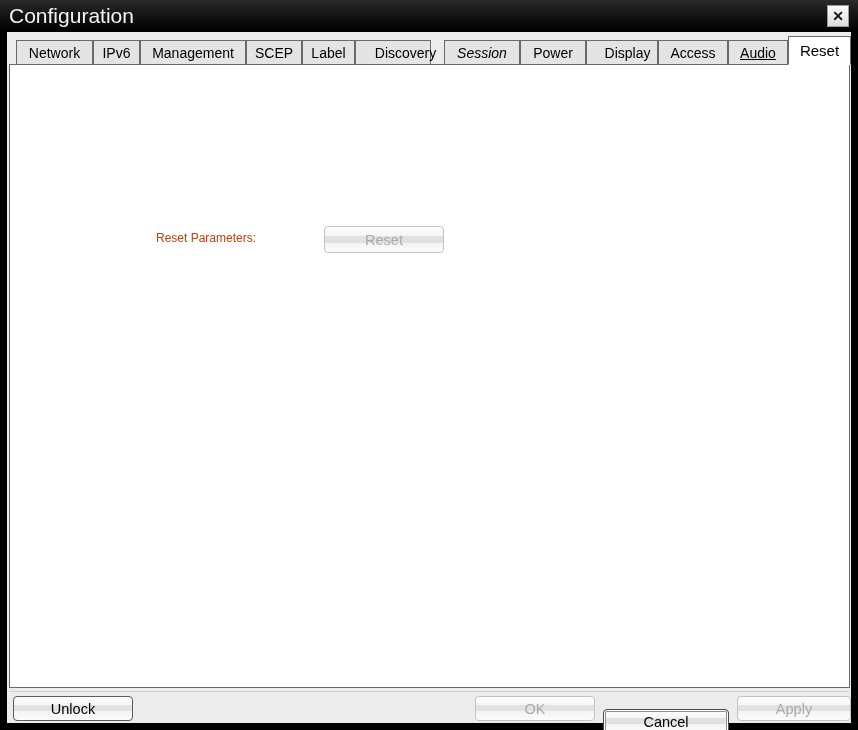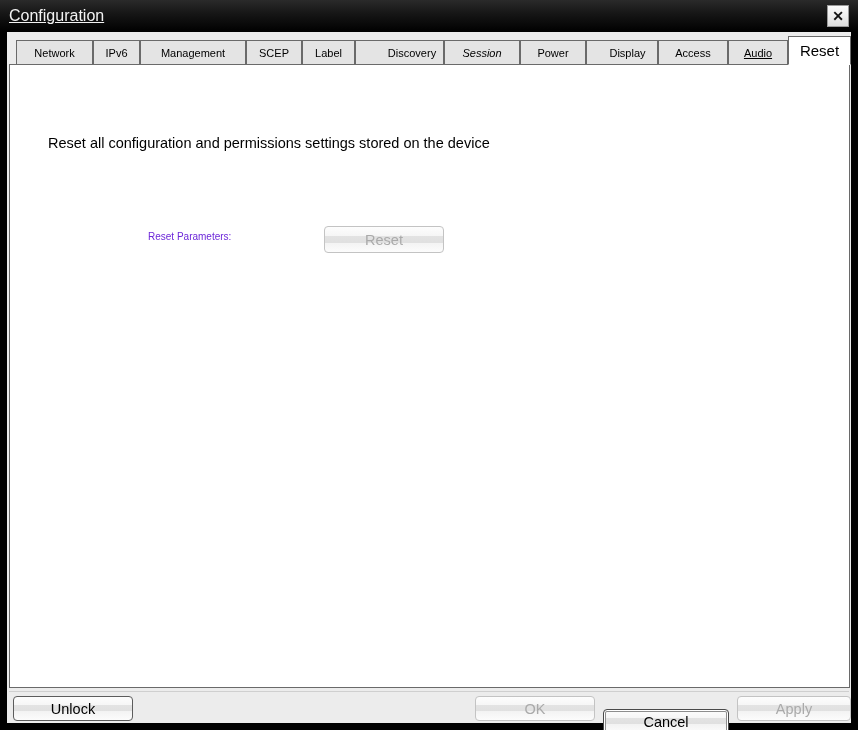--- a/index.html
+++ b/index.html
@@ -32,24 +32,23 @@
     width: 858px;
     height: 32px;
     background: linear-gradient(to bottom, #2a2a2a 0%, #151515 45%, #000000 100%);
     box-sizing: border-box;
   }
   .title-text {
     position: absolute;
     left: 9px;
     top: 7px;
     color: #f2f2f2;
-    font-size: 16px;
+    font-size: 21px;
     line-height: 18px;
     white-space: nowrap;
-    text-decoration: underline;
   }
   .close-button {
     position: absolute;
     right: 9px;
     top: 5px;
     width: 22px;
     height: 22px;
     background: linear-gradient(to bottom, #fbfbfb 0%, #ededed 50%, #dcdcdc 100%);
     border: 1px solid #9a9a9a;
     box-sizing: border-box;
@@ -93,21 +92,21 @@
     position: absolute;
     bottom: 0;
     height: 25px;
     background: #e4e4e4;
     border: 1px solid #6a6a6a;
     border-bottom: 1px solid #6a6a6a;
     box-sizing: border-box;
     display: flex;
     align-items: center;
     justify-content: center;
-    font-size: 11px;
+    font-size: 14px;
     color: #000;
     white-space: nowrap;
     cursor: pointer;
     z-index: 1;
   }
   .tab.active {
     height: 29px;
     background: #ffffff;
     border-bottom: 1px solid #ffffff;
     z-index: 3;
@@ -136,24 +135,24 @@
   }
   .field-row {
     position: absolute;
     left: 0;
     top: 161px;
     width: 100%;
     height: 28px;
   }
   .field-label {
     position: absolute;
-    left: 138px;
+    left: 146px;
     top: 5px;
-    font-size: 10px;
-    color: #6d28d9;
+    font-size: 12px;
+    color: #c2410c;
     white-space: nowrap;
   }
 
   
   .btn {
     position: absolute;
     box-sizing: border-box;
     border-radius: 4px;
     display: flex;
     align-items: center;
@@ -223,31 +222,30 @@
   </div>
 
   <div class="client">
 
     <div class="tabstrip" id="tabstrip">
         <div class="tab" style="left: 7px; width: 77px;">Network</div>
         <div class="tab" style="left: 84px; width: 47px;">IPv6</div>
         <div class="tab" style="left: 131px; width: 106px;">Management</div>
         <div class="tab" style="left: 237px; width: 56px;">SCEP</div>
         <div class="tab" style="left: 293px; width: 53px;">Label</div>
-        <div class="tab" style="left: 346px; width: 89px; padding-left: 25px;">Discovery</div>
+        <div class="tab" style="left: 346px; width: 76px; padding-left: 25px;">Discovery</div>
         <div class="tab" style="left: 435px; width: 76px; font-style: italic;">Session</div>
         <div class="tab" style="left: 511px; width: 66px;">Power</div>
         <div class="tab" style="left: 577px; width: 72px; padding-left: 11px;">Display</div>
         <div class="tab" style="left: 649px; width: 70px;">Access</div>
         <div class="tab" style="left: 719px; width: 60px; text-decoration: underline;">Audio</div>
         <div class="tab active" style="left: 779px; width: 63px;">Reset</div>
       </div>
 
     <div class="panel">
-      <div class="panel-desc">Reset all configuration and permissions settings stored on the device</div>
 
       <div class="field-row">
         <div class="field-label">Reset Parameters:</div>
         <div class="btn reset-btn disabled">Reset</div>
       </div>
     </div>
 
     <div class="buttonbar">
       <div class="bar-sep"></div>
       <div class="btn btn-unlock enabled">Unlock</div>

